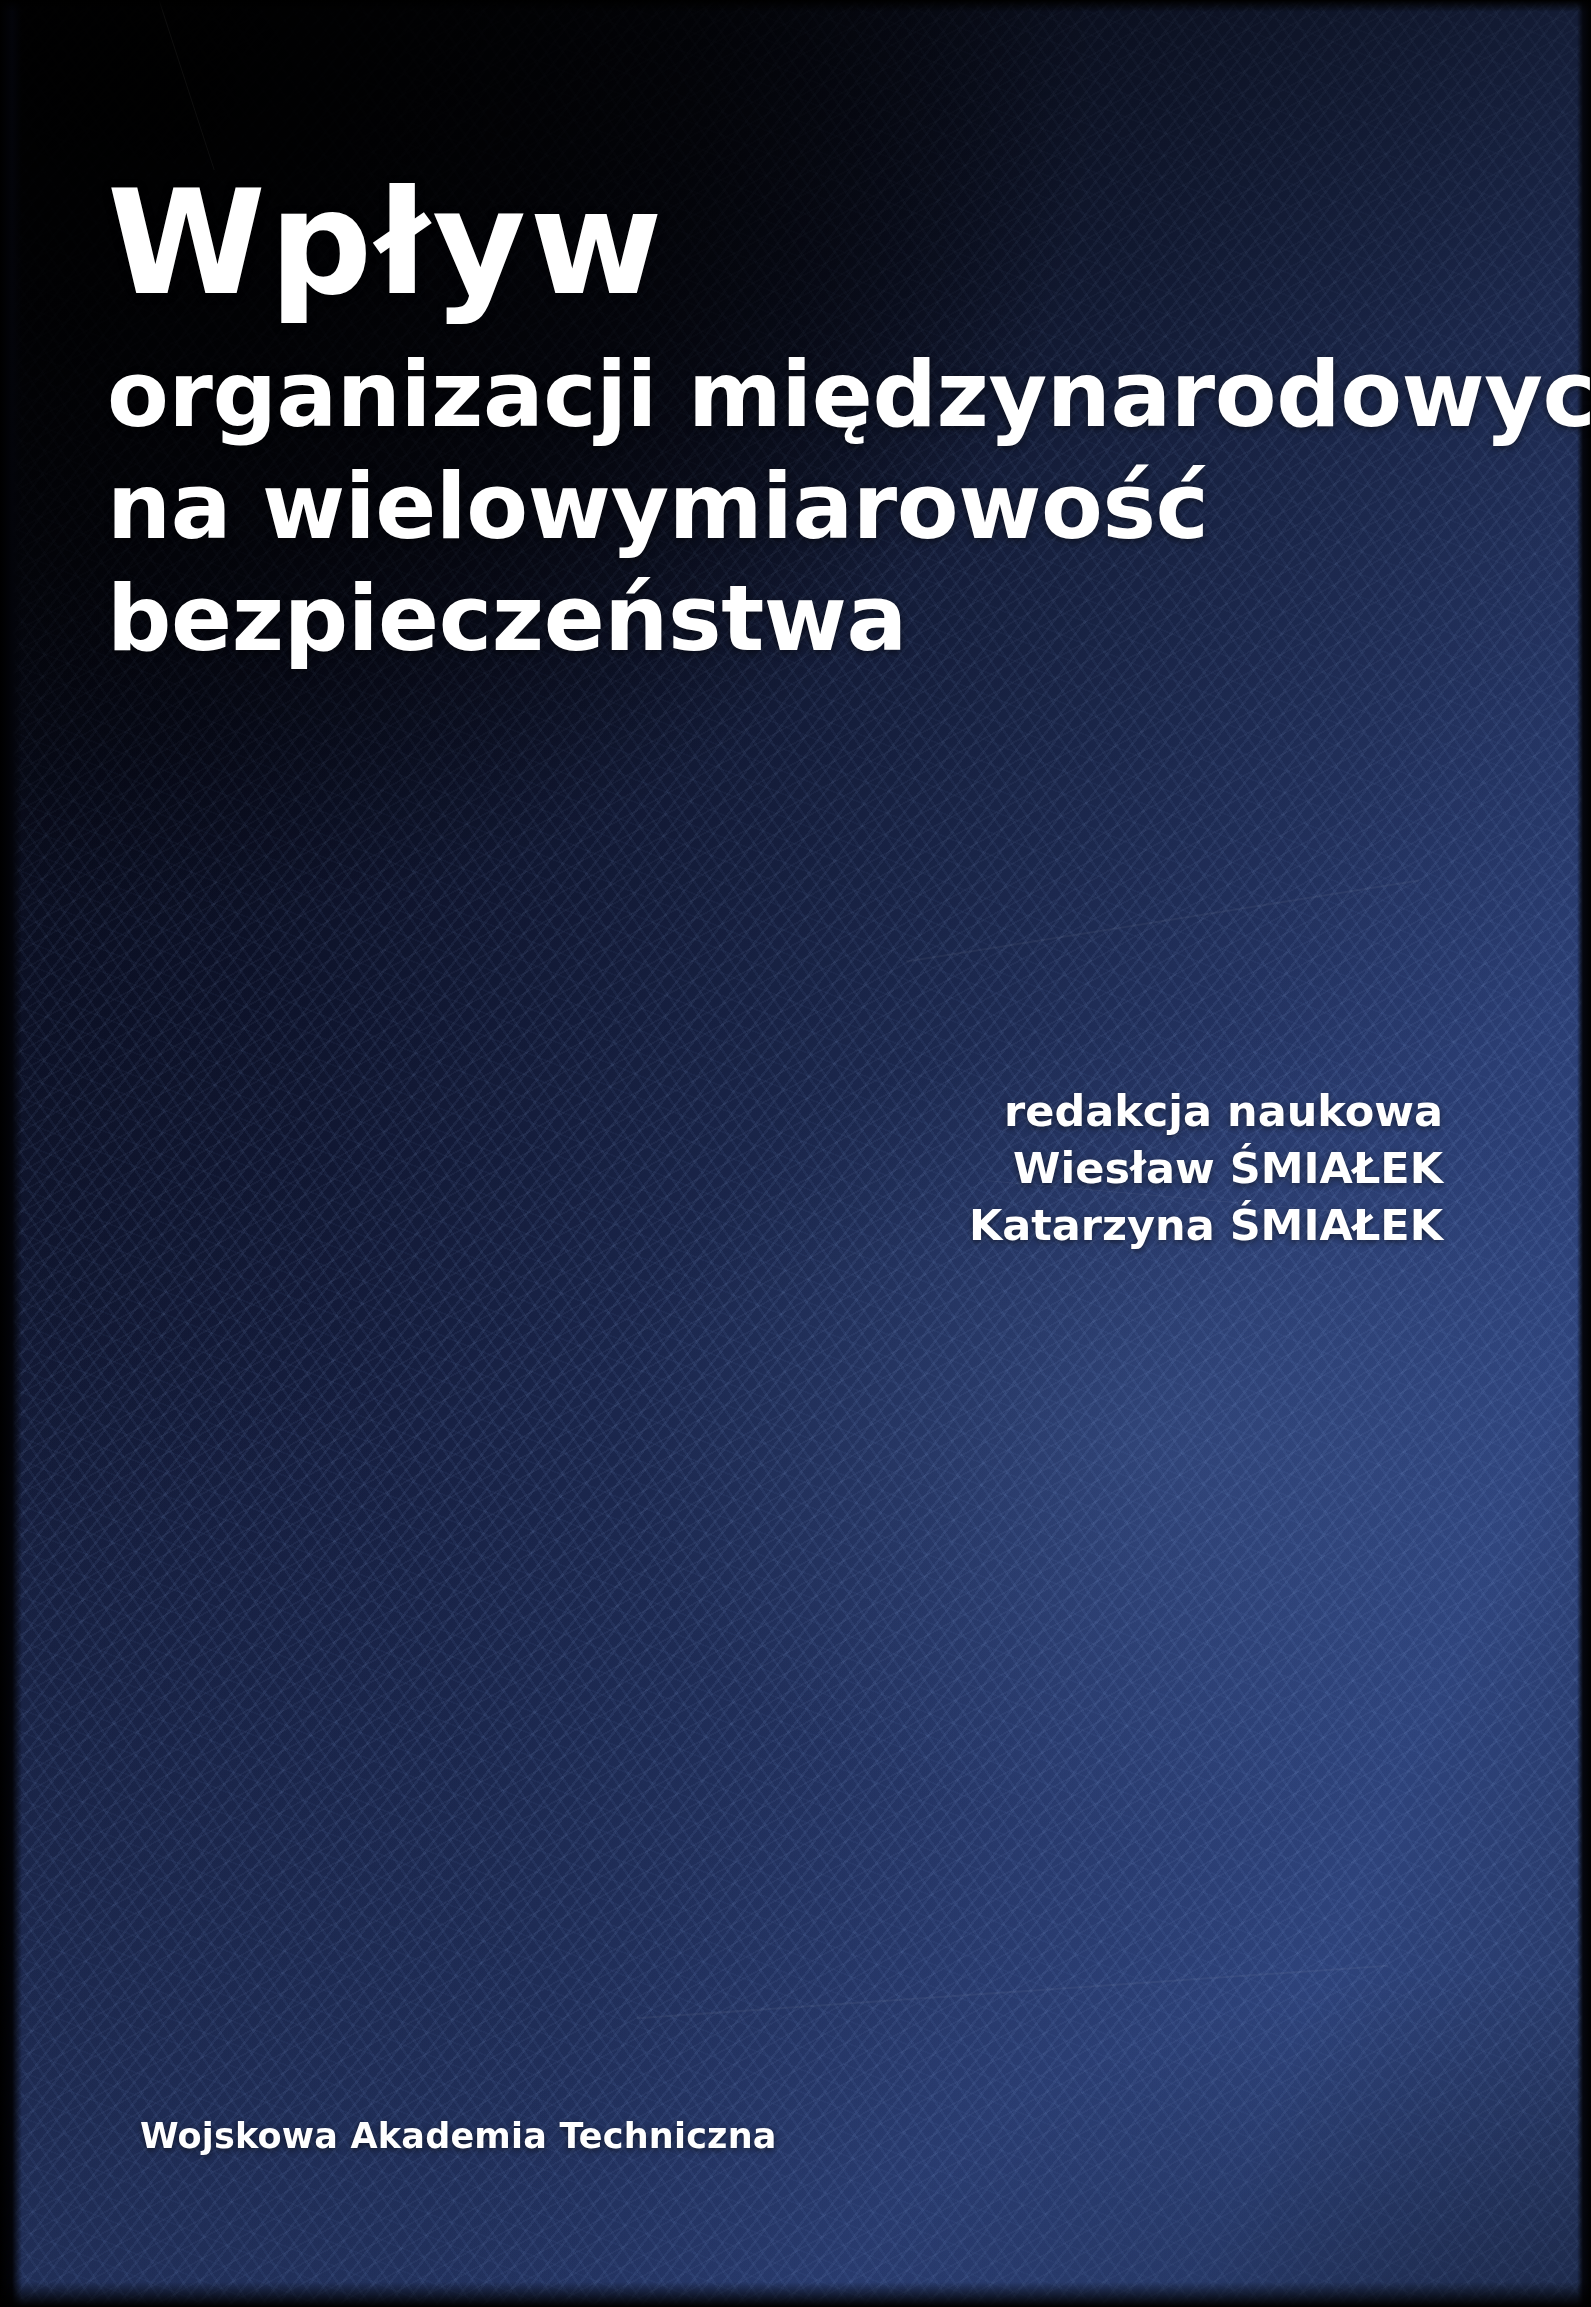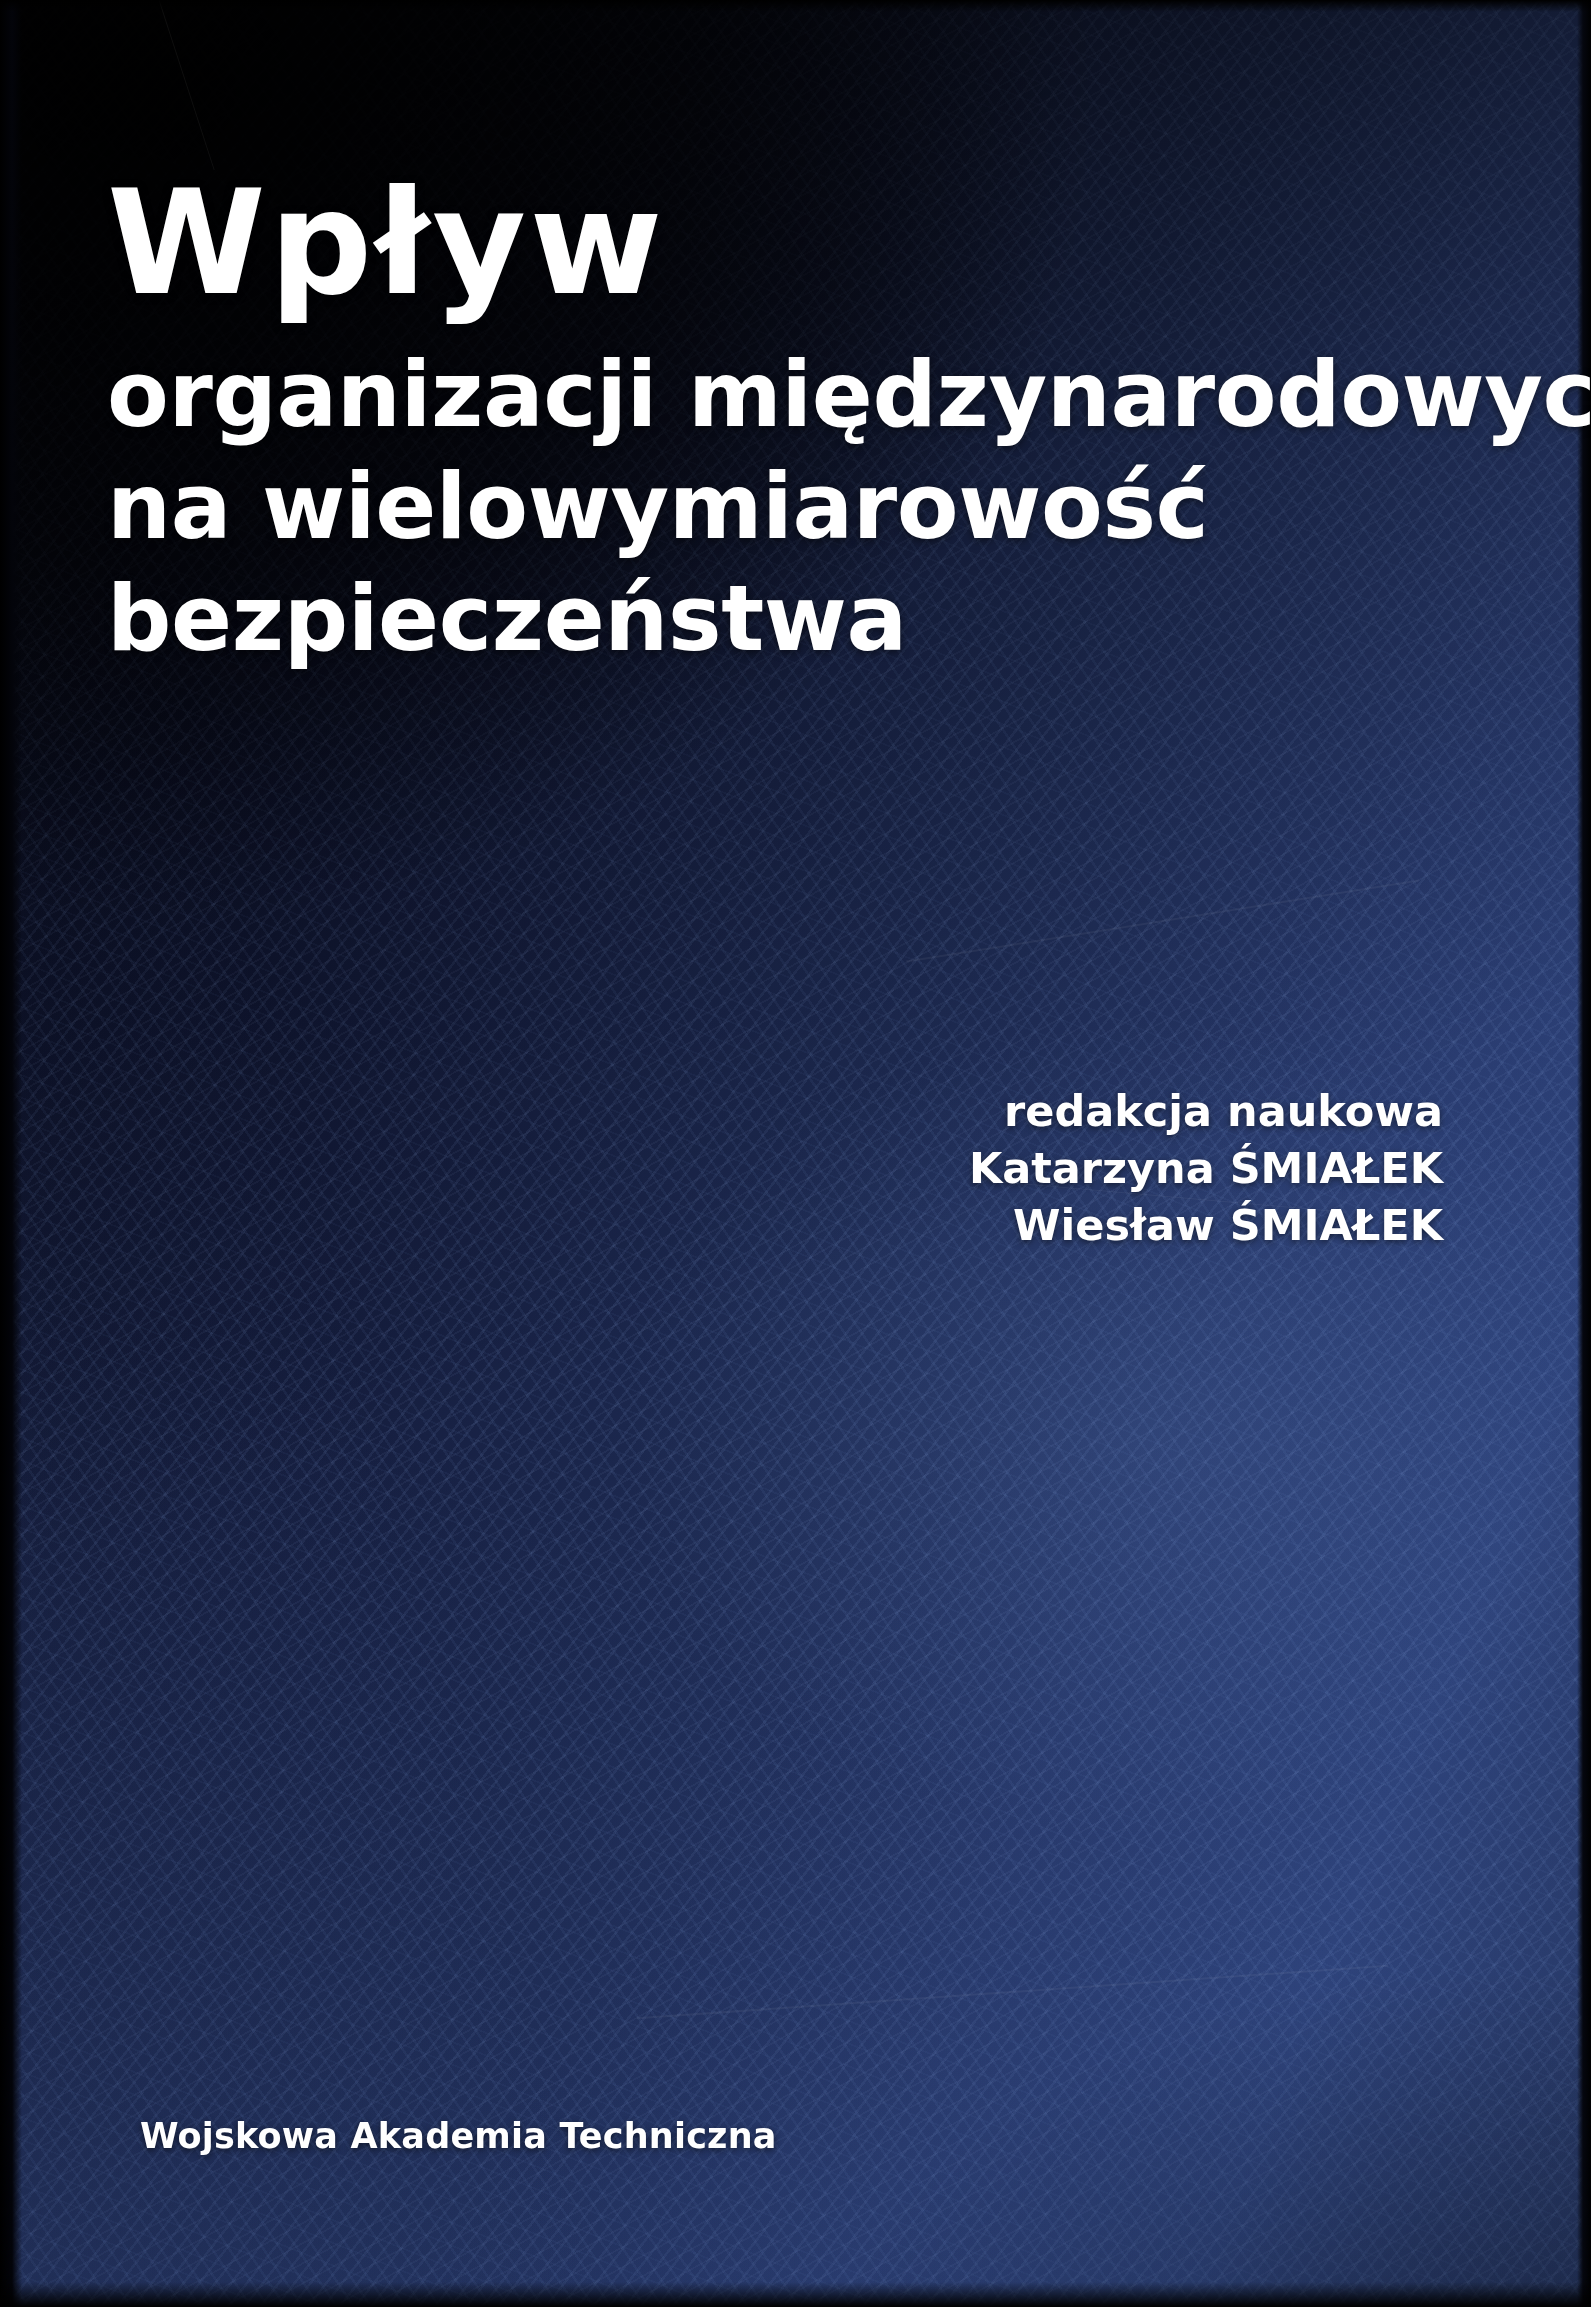--- a/index.html
+++ b/index.html
@@ -239,22 +239,22 @@
 
     <div id="title-block">
       <div class="title-line" id="title-line-1">Wpływ</div>
       <div class="title-line" id="title-line-2">organizacji międzynarodowych</div>
       <div class="title-line" id="title-line-3">na wielowymiarowość</div>
       <div class="title-line" id="title-line-4">bezpieczeństwa</div>
     </div>
 
     <div id="credits-block">
       <div class="credit-line" id="credit-role">redakcja naukowa</div>
+      <div class="credit-line">Wiesław ŚMIAŁEK</div>
       <div class="credit-line">Katarzyna ŚMIAŁEK</div>
-      <div class="credit-line">Wiesław ŚMIAŁEK</div>
     </div>
 
     <div id="publisher">Wojskowa Akademia Techniczna</div>
 
   </div>
 
   <div id="edge-left"></div>
   <div id="edge-right"></div>
   <div id="edge-top"></div>
   <div id="edge-bottom"></div>

